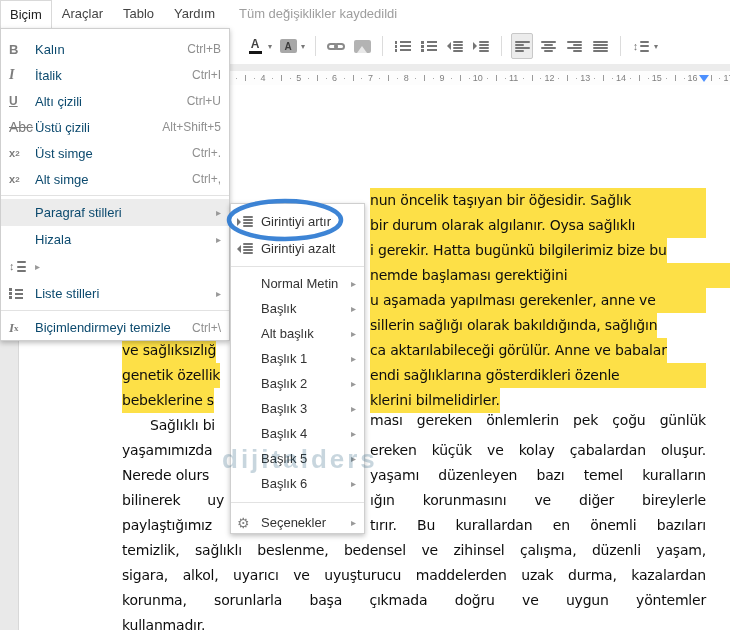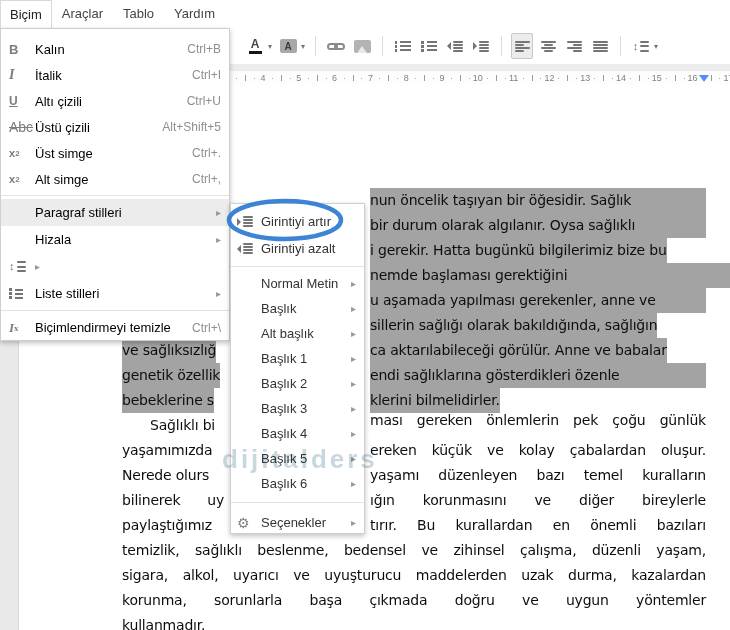--- a/index.html
+++ b/index.html
@@ -10,21 +10,21 @@
   .mb-item{padding:6px 10px 0 10px;font-size:13px;color:#444;cursor:default;}
   .mb-item.active{background:#fff;border:1px solid #d9d9d9;border-bottom:none;color:#222;padding:6px 9px 0 9px;}
   .mb-status{font-size:13px;color:#9e9e9e;padding:6px 0 0 14px;}
   
   .menu{position:absolute;left:0;top:28px;width:230px;height:313px;background:#fff;
         border:1px solid #cfcfcf;box-shadow:0 2px 5px rgba(0,0,0,.25);z-index:15;box-sizing:border-box;padding-top:7px;}
   .mrow{height:26px;display:flex;align-items:center;padding:0 8px;}
   .mrow.tall{height:27px;}
   .mrow.hover{background:#ececec;}
   .mic{width:26px;display:flex;align-items:center;justify-content:flex-start;color:#7d7d7d;flex:none;}
-  .mlabel{font-size:13px;color:#000000;flex:1;white-space:nowrap;}
+  .mlabel{font-size:13px;color:#0c4a6e;flex:1;white-space:nowrap;}
   .mshort{font-size:12px;color:#8f8f8f;white-space:nowrap;}
   .marrow{font-size:10px;color:#999;}
   .msep{height:1px;background:#e2e2e2;margin:3px 0;}
   
   .gB{font-weight:bold;font-size:13px;}
   .gI{font-family:"Liberation Serif",serif;font-style:italic;font-size:14px;font-weight:bold;}
   .gU{font-size:12px;text-decoration:underline;font-weight:bold;}
   .gS{font-size:14px;text-decoration:line-through;font-weight:normal;}
   .gX{font-size:11px;font-weight:bold;}
   .gX sup,.gX sub{font-size:8px;}
@@ -77,21 +77,21 @@
   .ruler{position:absolute;left:230px;top:71px;width:500px;height:14px;background:#fdfdfd;z-index:4;}
   .rnum{position:absolute;top:2px;transform:translateX(-50%);font-size:9px;color:#808080;}
   .rbar{position:absolute;top:4px;width:1px;height:6px;background:#9a9a9a;}
   .rdot{position:absolute;top:7px;width:1px;height:1px;background:#a8a8a8;}
   .rmarker{position:absolute;left:699px;top:75px;width:0;height:0;border-top:7px solid #4d90fe;
            border-left:5px solid transparent;border-right:5px solid transparent;z-index:6;}
   
   .page-edge{position:absolute;left:0;top:84px;width:18px;height:546px;background:#e9e9e9;border-right:1px solid #d8d8d8;z-index:1;}
   .docpage{position:absolute;left:0;top:0;width:730px;height:630px;z-index:2;}
   .frag{position:absolute;font-family:"DejaVu Sans",sans-serif;font-size:14px;line-height:25px;color:#0d0d0d;white-space:pre;letter-spacing:-0.2px;}
-  .frag.sel{background:#a3a3a3;}
+  .frag.sel{background:#fde047;}
   .frag.just{white-space:normal;text-align:justify;text-align-last:justify;}
   
   .watermark{position:absolute;left:222px;top:444px;font-size:26px;font-weight:bold;letter-spacing:3px;
              color:#0c4a6e;opacity:.22;z-index:20;font-family:"Liberation Sans",sans-serif;}
   .ellipse-svg{position:absolute;left:224px;top:197px;z-index:30;pointer-events:none;}
 </style>
 </head>
 <body>
 
 <div class="docpage">
@@ -124,20 +124,21 @@
   </div>
 <div class="page-edge"></div>
 
 <div class="watermark">dijitalders</div>
 
 <div class="menubar">
   <div class="mb-item active">Biçim</div>
   <div class="mb-item">Araçlar</div>
   <div class="mb-item">Tablo</div>
   <div class="mb-item">Yardım</div>
+  <div class="mb-status">Tüm değişiklikler kaydedildi</div>
 </div>
 
 <div class="toolbar">
   <div class="tbtn">
     <span class="tc">
         <span class="A">A</span>
         <span class="bar"></span>
       </span>
   </div>
   <span class="tcaret">▾</span>

